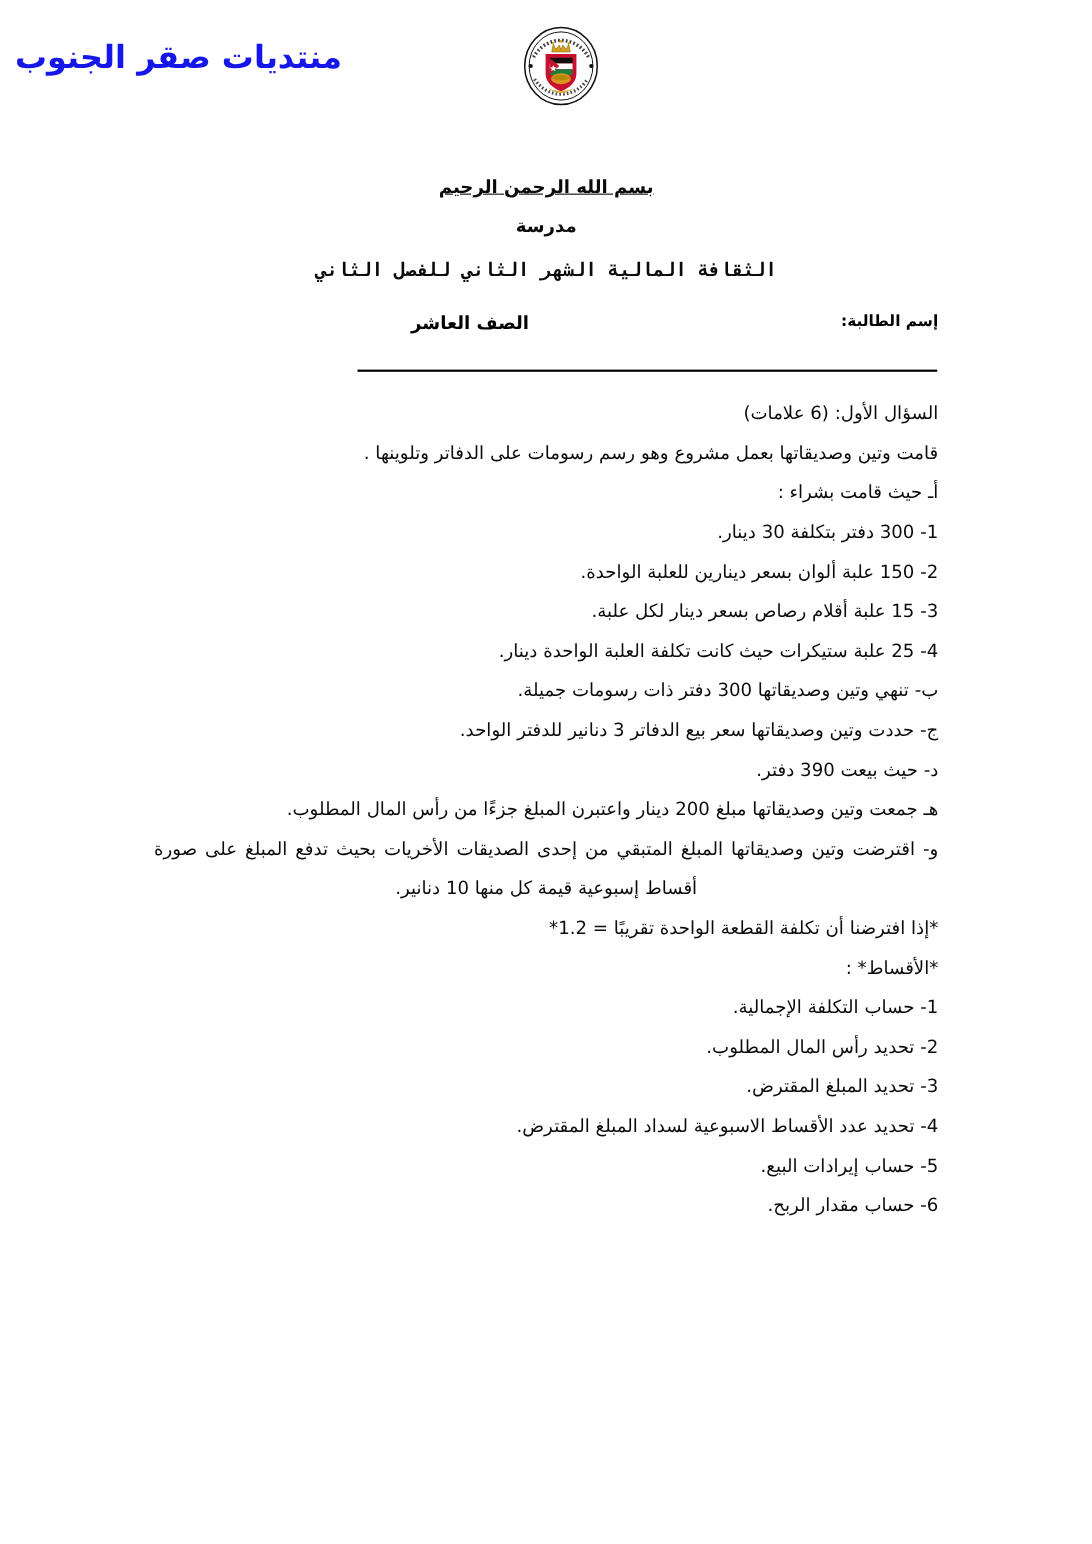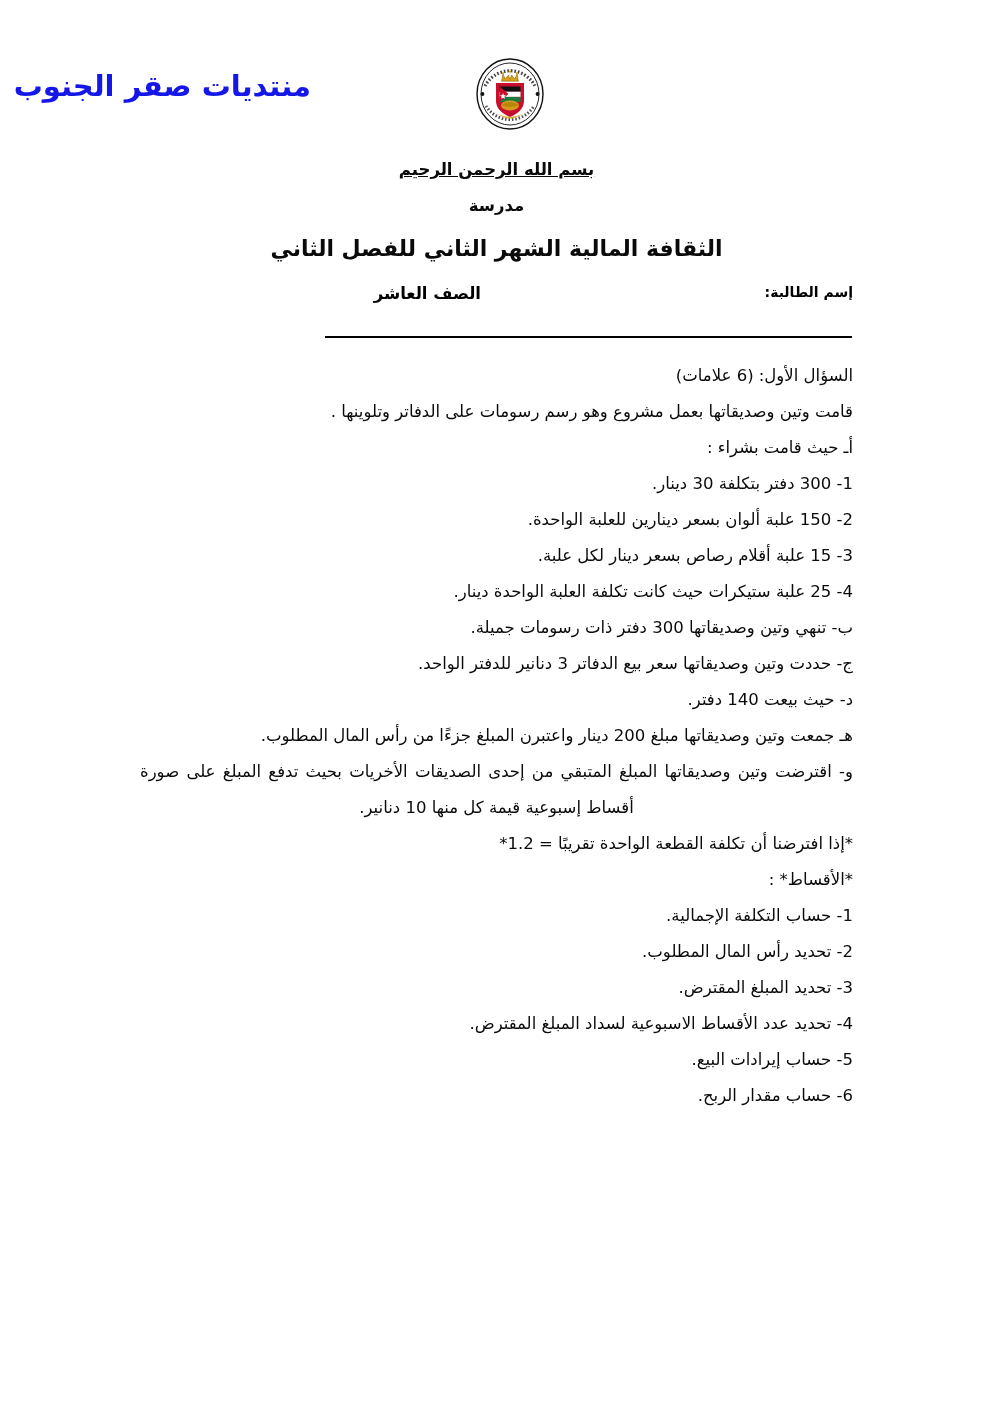--- a/index.html
+++ b/index.html
@@ -24,21 +24,20 @@
     background: #ffffff;
   }
 
   
   .top-band {
     position: absolute;
     top: 0;
     left: 0;
     width: 993px;
     height: 118px;
-    margin-top: 34px;
   }
 
   .watermark {
     position: absolute;
     top: 38px;
     right: 682px;           
     direction: rtl;
     white-space: nowrap;
     color: #1517e8;
     font-size: 29px;
@@ -61,21 +60,21 @@
     width: 993px;
     text-align: center;
     direction: rtl;
     font-weight: 700;
     color: #0a0a0a;
     white-space: nowrap;
   }
 
   .hdr-basmala { top: 160px; font-size: 16.5px; text-decoration: underline; }
   .hdr-school  { top: 196px; font-size: 16.5px; }
-  .hdr-subject { top: 236px; font-size: 22px; }
+  .hdr-subject { top: 236px; font-size: 17px; font-family: Liberation Mono, monospace; }
 
   
   .name-row {
     position: absolute;
     top: 284px;
     left: 0;
     width: 993px;
     height: 24px;
     direction: rtl;
   }
@@ -191,21 +190,21 @@
 
     <p class="ln">أـ حيث قامت بشراء :</p>
 
     <p class="ln">1- 300 دفتر بتكلفة 30 دينار.</p>
     <p class="ln">2- 150 علبة ألوان بسعر دينارين للعلبة الواحدة.</p>
     <p class="ln">3-  15 علبة أقلام رصاص بسعر دينار لكل علبة.</p>
     <p class="ln">4- 25 علبة ستيكرات حيث كانت تكلفة العلبة الواحدة دينار.</p>
 
     <p class="ln">ب- تنهي وتين وصديقاتها 300 دفتر ذات رسومات جميلة.</p>
     <p class="ln">ج- حددت وتين وصديقاتها سعر بيع الدفاتر 3 دنانير للدفتر الواحد.</p>
-    <p class="ln">د- حيث بيعت 140 دفتر.</p>
+    <p class="ln">د- حيث بيعت 390 دفتر.</p>
     <p class="ln">هـ جمعت وتين وصديقاتها مبلغ 200 دينار واعتبرن المبلغ جزءًا من رأس المال المطلوب.</p>
 
     <p class="ln-wrap">و- اقترضت وتين وصديقاتها المبلغ المتبقي من إحدى الصديقات الأخريات بحيث تدفع المبلغ على صورة أقساط إسبوعية قيمة كل منها 10 دنانير.</p>
 
     <p class="ln">*إذا افترضنا أن تكلفة القطعة الواحدة تقريبًا = 1.2*</p>
 
     <p class="ln">*الأقساط* :</p>
 
     <p class="ln">1- حساب التكلفة الإجمالية.</p>
     <p class="ln">2- تحديد رأس المال المطلوب.</p>

